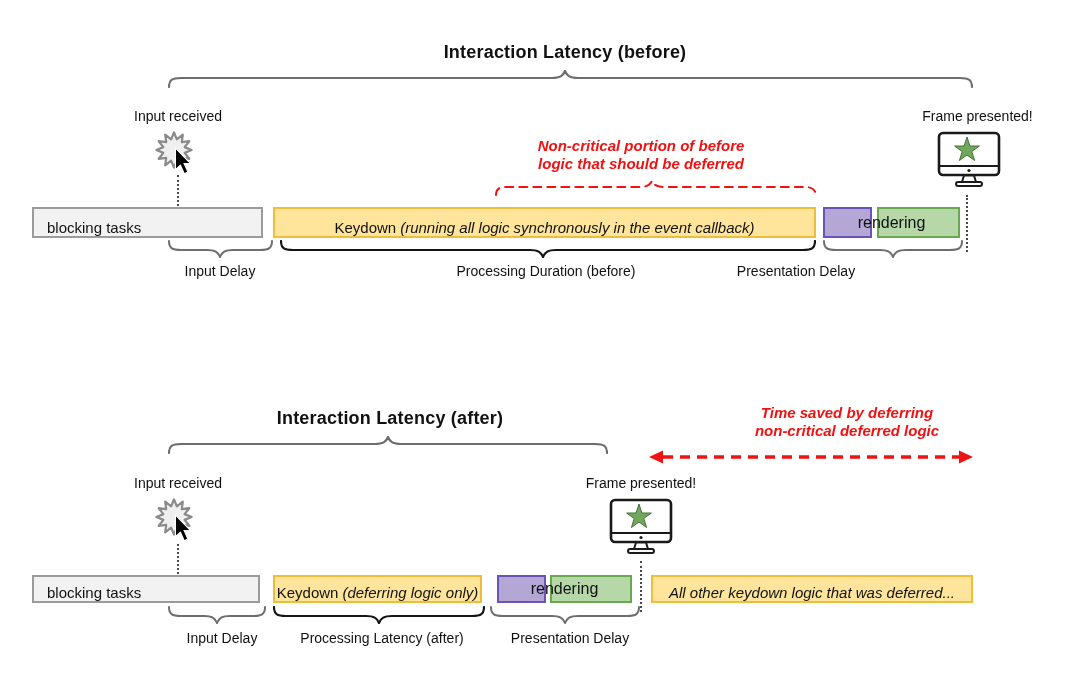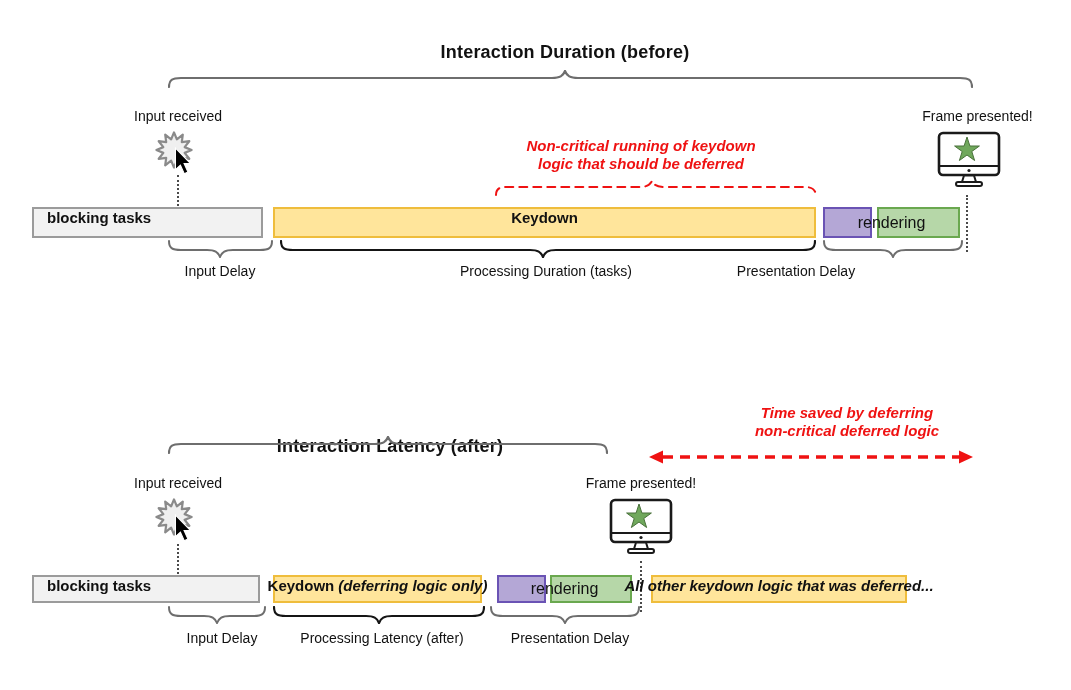--- a/index.html
+++ b/index.html
@@ -8,22 +8,22 @@
     font-family:"Liberation Sans", sans-serif; color:#111; overflow:hidden;
   }
   .abs{position:absolute;}
   .title{font-size:18px; font-weight:bold; text-align:center; letter-spacing:.2px;}
   .lbl{font-size:14px; text-align:center; line-height:17px;}
   .red-note{
     color:#ef1212; font-size:15px; font-weight:bold; font-style:italic;
     text-align:center; line-height:17.5px;
   }
   .bar{
-    box-sizing:border-box; height:31px; display:flex; align-items:flex-start;
-    font-size:15px; white-space:nowrap; overflow:visible;font-weight:bold;
+    box-sizing:border-box; height:31px; display:flex; align-items:flex-end;
+    font-size:15px; white-space:nowrap; overflow:visible;
   }
   .bar.h28{height:28px;}
   .bar.gray{background:#f2f2f2; border:2px solid #9b9b9b; padding-left:13px;}
   .bar.yellow{background:#ffe59b; border:2px solid #efbd3c; justify-content:center;}
   .bar.purple{background:#b4a7d6; border:2px solid #6a53b4;}
   .bar.green{background:#b6d7a8; border:2px solid #6aa84f;}
   .bar .it{font-style:italic; margin-left:4px;}
   .render-lbl{
     font-size:16px; text-align:center; z-index:5; line-height:31px;
   }
@@ -31,21 +31,21 @@
   .dotline{width:0; border-left:2.5px dotted #4a4a4a;}
   svg{display:block;}
   .brace-gray path{stroke:#6e6e6e;}
   .brace-dark path{stroke:#151515;}
 </style>
 </head>
 <body>
 
 <div class="canvas">
 
-  <div class="abs title" style="left:365px; top:42px; width:400px;">Interaction Duration (before)</div>
+  <div class="abs title" style="left:365px; top:42px; width:400px;">Interaction Latency (before)</div>
 
   <svg class="abs brace-gray" style="left:168px; top:70px;" width="805" height="19" viewBox="0 0 805 19">
     <path d="M1,17 C1,10 4,8 13,8 L384,8 C392,8 395,6 397,1 C399,6 402,8 410,8 L792,8 C801,8 804,10 804,17" fill="none" stroke-width="2.2" stroke-linecap="round"></path>
   </svg>
 
   <div class="abs lbl" style="left:108px; top:108px; width:140px;">Input received</div>
   <svg class="abs" style="left:152px; top:128px;" width="44" height="44" viewBox="0 0 40 40">
     <polygon points="36,20 29.7,22.6 33.9,28 27.1,27.1 28,33.9 22.6,29.7 20,36 17.4,29.7 12,33.9 12.9,27.1 6.1,28 10.3,22.6 4,20 10.3,17.4 6.1,12 12.9,12.9 12,6.1 17.4,10.3 20,4 22.6,10.3 28,6.1 27.1,12.9 33.9,12 29.7,17.4" fill="#efefef" stroke="#8a8a8a" stroke-width="2" stroke-linejoin="round"></polygon>
   </svg>
   <svg class="abs" style="left:174px; top:147px;" width="18" height="28" viewBox="0 0 16 26">
@@ -58,51 +58,52 @@
     <rect x="2" y="2" width="60" height="42" rx="4" fill="#fff" stroke="#1a1a1a" stroke-width="2.6"></rect>
     <line x1="2" y1="35" x2="62" y2="35" stroke="#1a1a1a" stroke-width="2.2"></line>
     <circle cx="32" cy="39.5" r="1.6" fill="#1a1a1a"></circle>
     <polygon points="30,6 32.9,15 42.4,15 34.8,20.5 37.6,29.5 30,24 22.4,29.5 25.2,20.5 17.6,15 27.1,15" fill="#70a85c" stroke="#49713a" stroke-width="1"></polygon>
     <path d="M27,44.5 L25,51 L39,51 L37,44.5 Z" fill="#fff" stroke="#1a1a1a" stroke-width="2"></path>
     <rect x="19" y="51" width="26" height="4" rx="2" fill="#fff" stroke="#1a1a1a" stroke-width="2"></rect>
   </svg>
   <div class="abs dotline" style="left:966px; top:195px; height:57px;"></div>
 
   <div class="abs red-note" style="left:491px; top:137px; width:300px;">
-    <div>Non-critical running of keydown</div>
+    <div>Non-critical portion of before</div>
     <div>logic that should be deferred</div>
   </div>
   <svg class="abs" style="left:494px; top:180px;" width="325" height="17" viewBox="0 0 325 17">
     <path d="M2,15 C2,9 5,7 13,7 L145,7 C153,7 156,5 158,1 C160,5 163,7 171,7 L310,7 C318,7 321,9 322,15" fill="none" stroke="#ef1212" stroke-width="2" stroke-dasharray="8 6" stroke-linecap="round"></path>
   </svg>
 
   <div class="abs bar gray" style="left:32px; top:207px; width:231px;">
     <span>blocking tasks</span>
   </div>
   <div class="abs bar yellow" style="left:273px; top:207px; width:543px;">
     <span>Keydown</span>
+    <span class="it">(running all logic synchronously in the event callback)</span>
   </div>
   <div class="abs bar purple" style="left:823px; top:207px; width:49px;"></div>
   <div class="abs bar green" style="left:877px; top:207px; width:83px;"></div>
   <div class="abs render-lbl" style="left:823px; top:207px; width:137px;">rendering</div>
 
   <svg class="abs brace-gray" style="left:168px; top:240px;" width="105" height="18" viewBox="0 0 105 18">
     <path d="M1,1 C1,8 4,10 13,10 L39,10 C47,10 50,12 52,17 C54,12 57,10 65,10 L92,10 C101,10 104,8 104,1" fill="none" stroke-width="2" stroke-linecap="round"></path>
   </svg>
   <svg class="abs brace-dark" style="left:280px; top:240px;" width="536" height="18" viewBox="0 0 536 18">
     <path d="M1,1 C1,8 4,10 13,10 L250,10 C258,10 261,12 263,17 C265,12 268,10 276,10 L523,10 C532,10 535,8 535,1" fill="none" stroke-width="2.2" stroke-linecap="round"></path>
   </svg>
   <svg class="abs brace-gray" style="left:823px; top:240px;" width="140" height="18" viewBox="0 0 140 18">
     <path d="M1,1 C1,8 4,10 13,10 L57,10 C65,10 68,12 70,17 C72,12 75,10 83,10 L127,10 C136,10 139,8 139,1" fill="none" stroke-width="2" stroke-linecap="round"></path>
   </svg>
   <div class="abs lbl" style="left:150px; top:263px; width:140px;">Input Delay</div>
-  <div class="abs lbl" style="left:421px; top:263px; width:250px;">Processing Duration (tasks)</div>
+  <div class="abs lbl" style="left:421px; top:263px; width:250px;">Processing Duration (before)</div>
   <div class="abs lbl" style="left:721px; top:263px; width:150px;">Presentation Delay</div>
 
-  <div class="abs title" style="left:190px; top:408px; width:400px;margin-top:28px;">Interaction Latency (after)</div>
+  <div class="abs title" style="left:190px; top:408px; width:400px;">Interaction Latency (after)</div>
 
   <svg class="abs brace-gray" style="left:168px; top:436px;" width="440" height="19" viewBox="0 0 440 19">
     <path d="M1,17 C1,10 4,8 13,8 L207,8 C215,8 218,6 220,1 C222,6 225,8 233,8 L427,8 C436,8 439,10 439,17" fill="none" stroke-width="2.2" stroke-linecap="round"></path>
   </svg>
 
   <div class="abs red-note" style="left:697px; top:404px; width:300px;">
     <div>Time saved by deferring</div>
     <div>non-critical deferred logic</div>
   </div>
   <svg class="abs" style="left:648px; top:449px;" width="326" height="16" viewBox="0 0 326 16">
@@ -134,21 +135,21 @@
   <div class="abs bar gray h28" style="left:32px; top:575px; width:228px;">
     <span>blocking tasks</span>
   </div>
   <div class="abs bar yellow h28" style="left:273px; top:575px; width:209px;">
     <span>Keydown</span>
     <span class="it">(deferring logic only)</span>
   </div>
   <div class="abs bar purple h28" style="left:497px; top:575px; width:49px;"></div>
   <div class="abs bar green h28" style="left:550px; top:575px; width:82px;"></div>
   <div class="abs render-lbl h28" style="left:497px; top:575px; width:135px;">rendering</div>
-  <div class="abs bar yellow h28" style="left:651px; top:575px; width:256px;">
+  <div class="abs bar yellow h28" style="left:651px; top:575px; width:322px;">
     <span class="it" style="margin-left:0;">All other keydown logic that was deferred...</span>
   </div>
 
   <svg class="abs brace-gray" style="left:168px; top:606px;" width="98" height="18" viewBox="0 0 98 18">
     <path d="M1,1 C1,8 4,10 13,10 L36,10 C44,10 47,12 49,17 C51,12 54,10 62,10 L85,10 C94,10 97,8 97,1" fill="none" stroke-width="2" stroke-linecap="round"></path>
   </svg>
   <svg class="abs brace-dark" style="left:273px; top:606px;" width="212" height="18" viewBox="0 0 212 18">
     <path d="M1,1 C1,8 4,10 13,10 L93,10 C101,10 104,12 106,17 C108,12 111,10 119,10 L199,10 C208,10 211,8 211,1" fill="none" stroke-width="2.2" stroke-linecap="round"></path>
   </svg>
   <svg class="abs brace-gray" style="left:490px; top:606px;" width="150" height="18" viewBox="0 0 150 18">

